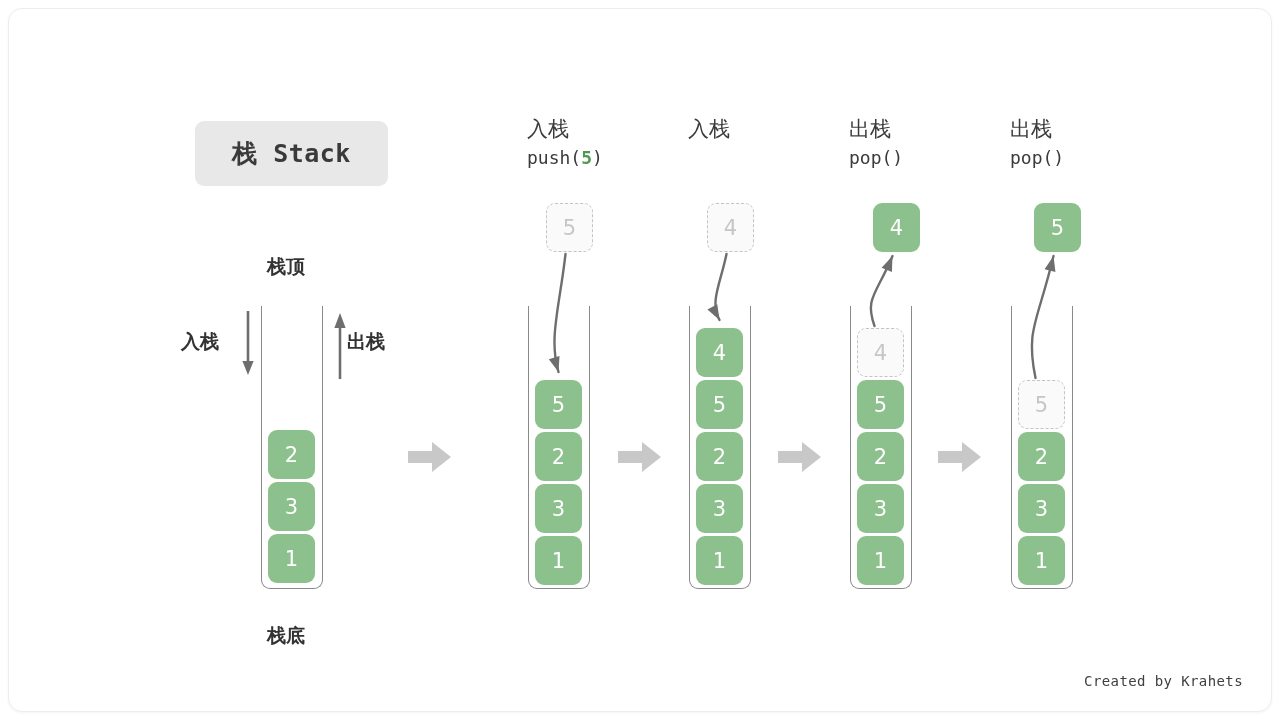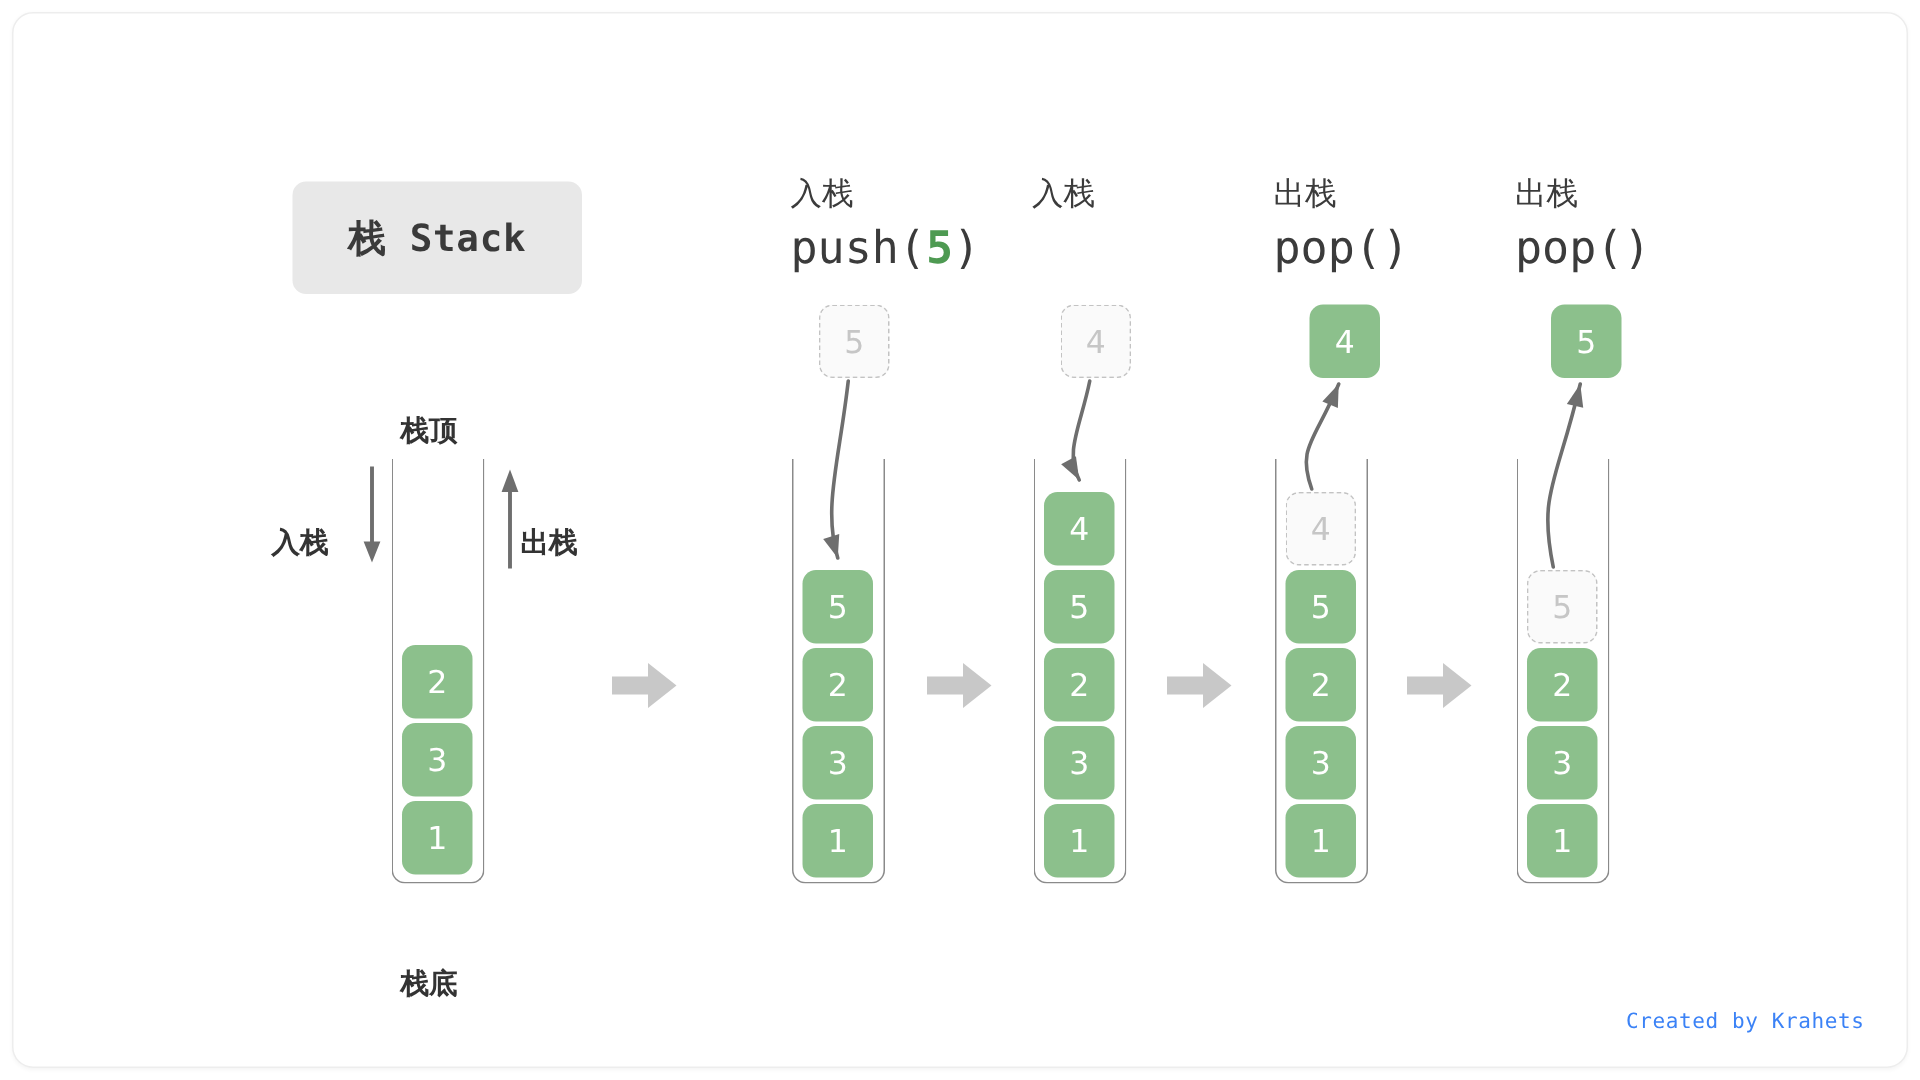--- a/index.html
+++ b/index.html
@@ -17,57 +17,56 @@
     border: 1px solid #ededed;
     border-radius: 14px;
     box-shadow: 0 1px 3px rgba(0,0,0,0.045);
     overflow: hidden;
   }
   .abs { position: absolute; }
 
   
   #title-badge {
     left: 186px; top: 112px;
-    width: 193px; height: 75px;
+    width: 193px; height: 65px;
     background: #e8e8e8;
     border-radius: 9px;
     display: flex; align-items: center; justify-content: center;
     font-family: "DejaVu Sans Mono", "Liberation Mono", monospace;
     font-size: 25px;
     font-weight: 700;
     color: #3a3a3a;
     letter-spacing: 0.5px;
   }
 
   
   .cn-label {
     font-family: "DejaVu Sans", "Liberation Sans", sans-serif;
     font-weight: 700;
     font-size: 19px;
     color: #333333;
     white-space: nowrap;
-    margin-top: 20px;
   }
 
   
   .col-head {
     width: 190px;
     text-align: left;
     line-height: 1.42;
     white-space: nowrap;
   }
   .col-head .cn {
     font-family: "DejaVu Sans", "Liberation Sans", sans-serif;
     font-size: 21px;
     color: #3b3b3b;
     display: block;
   }
   .col-head .code {
     font-family: "DejaVu Sans Mono", "Liberation Mono", monospace;
-    font-size: 30px;
+    font-size: 18px;
     color: #3b3b3b;
     display: block;
   }
   .col-head .code .arg { color: #4e9a52; font-weight: 700; }
 
   
   .tube {
     width: 62px;
     border-left: 1.6px solid #8a8a8a;
     border-right: 1.6px solid #8a8a8a;
@@ -102,21 +101,21 @@
   .dir-arrow { width: 18px; height: 72px; }
 
   
   .motion { overflow: visible; }
 
   
   #footer {
     right: 28px; bottom: 22px;
     font-family: "DejaVu Sans Mono", "Liberation Mono", monospace;
     font-size: 14px;
-    color: #3b82f6;
+    color: #404040;
     letter-spacing: 0.4px;
   }
 </style>
 </head>
 <body>
 
 <div id="card">
 
   <div id="title-badge" class="abs">
     <span>栈 Stack</span>

